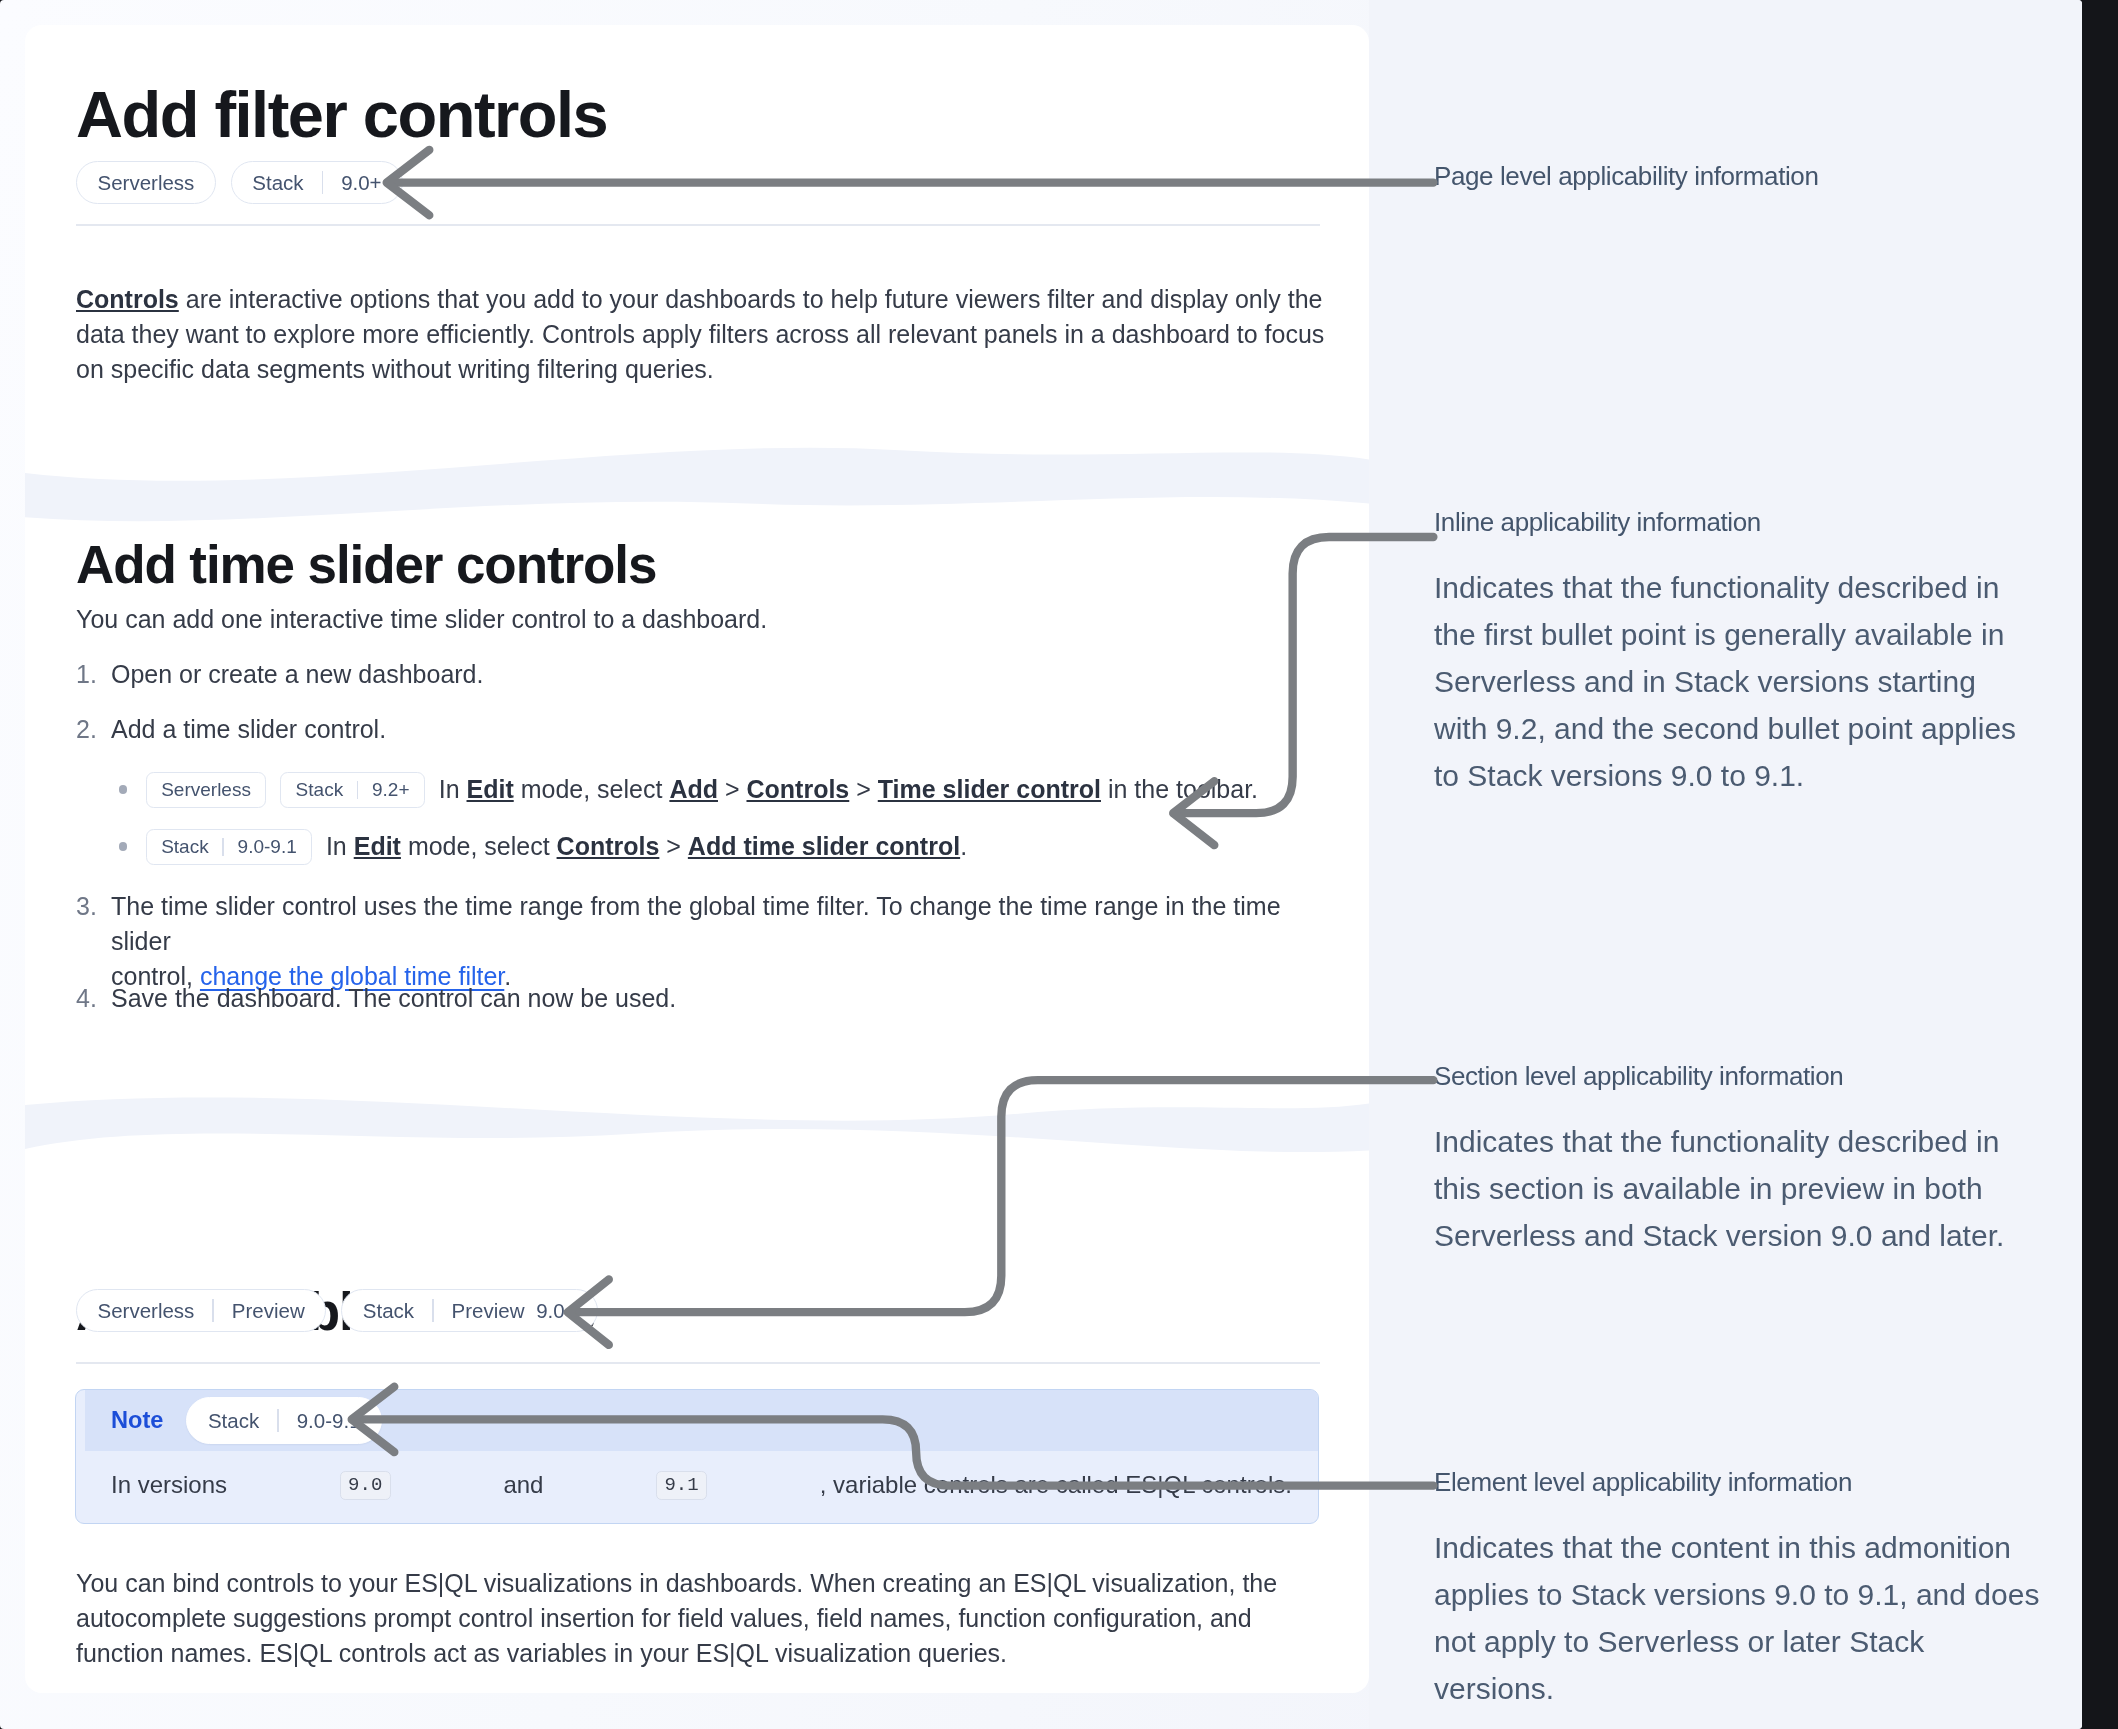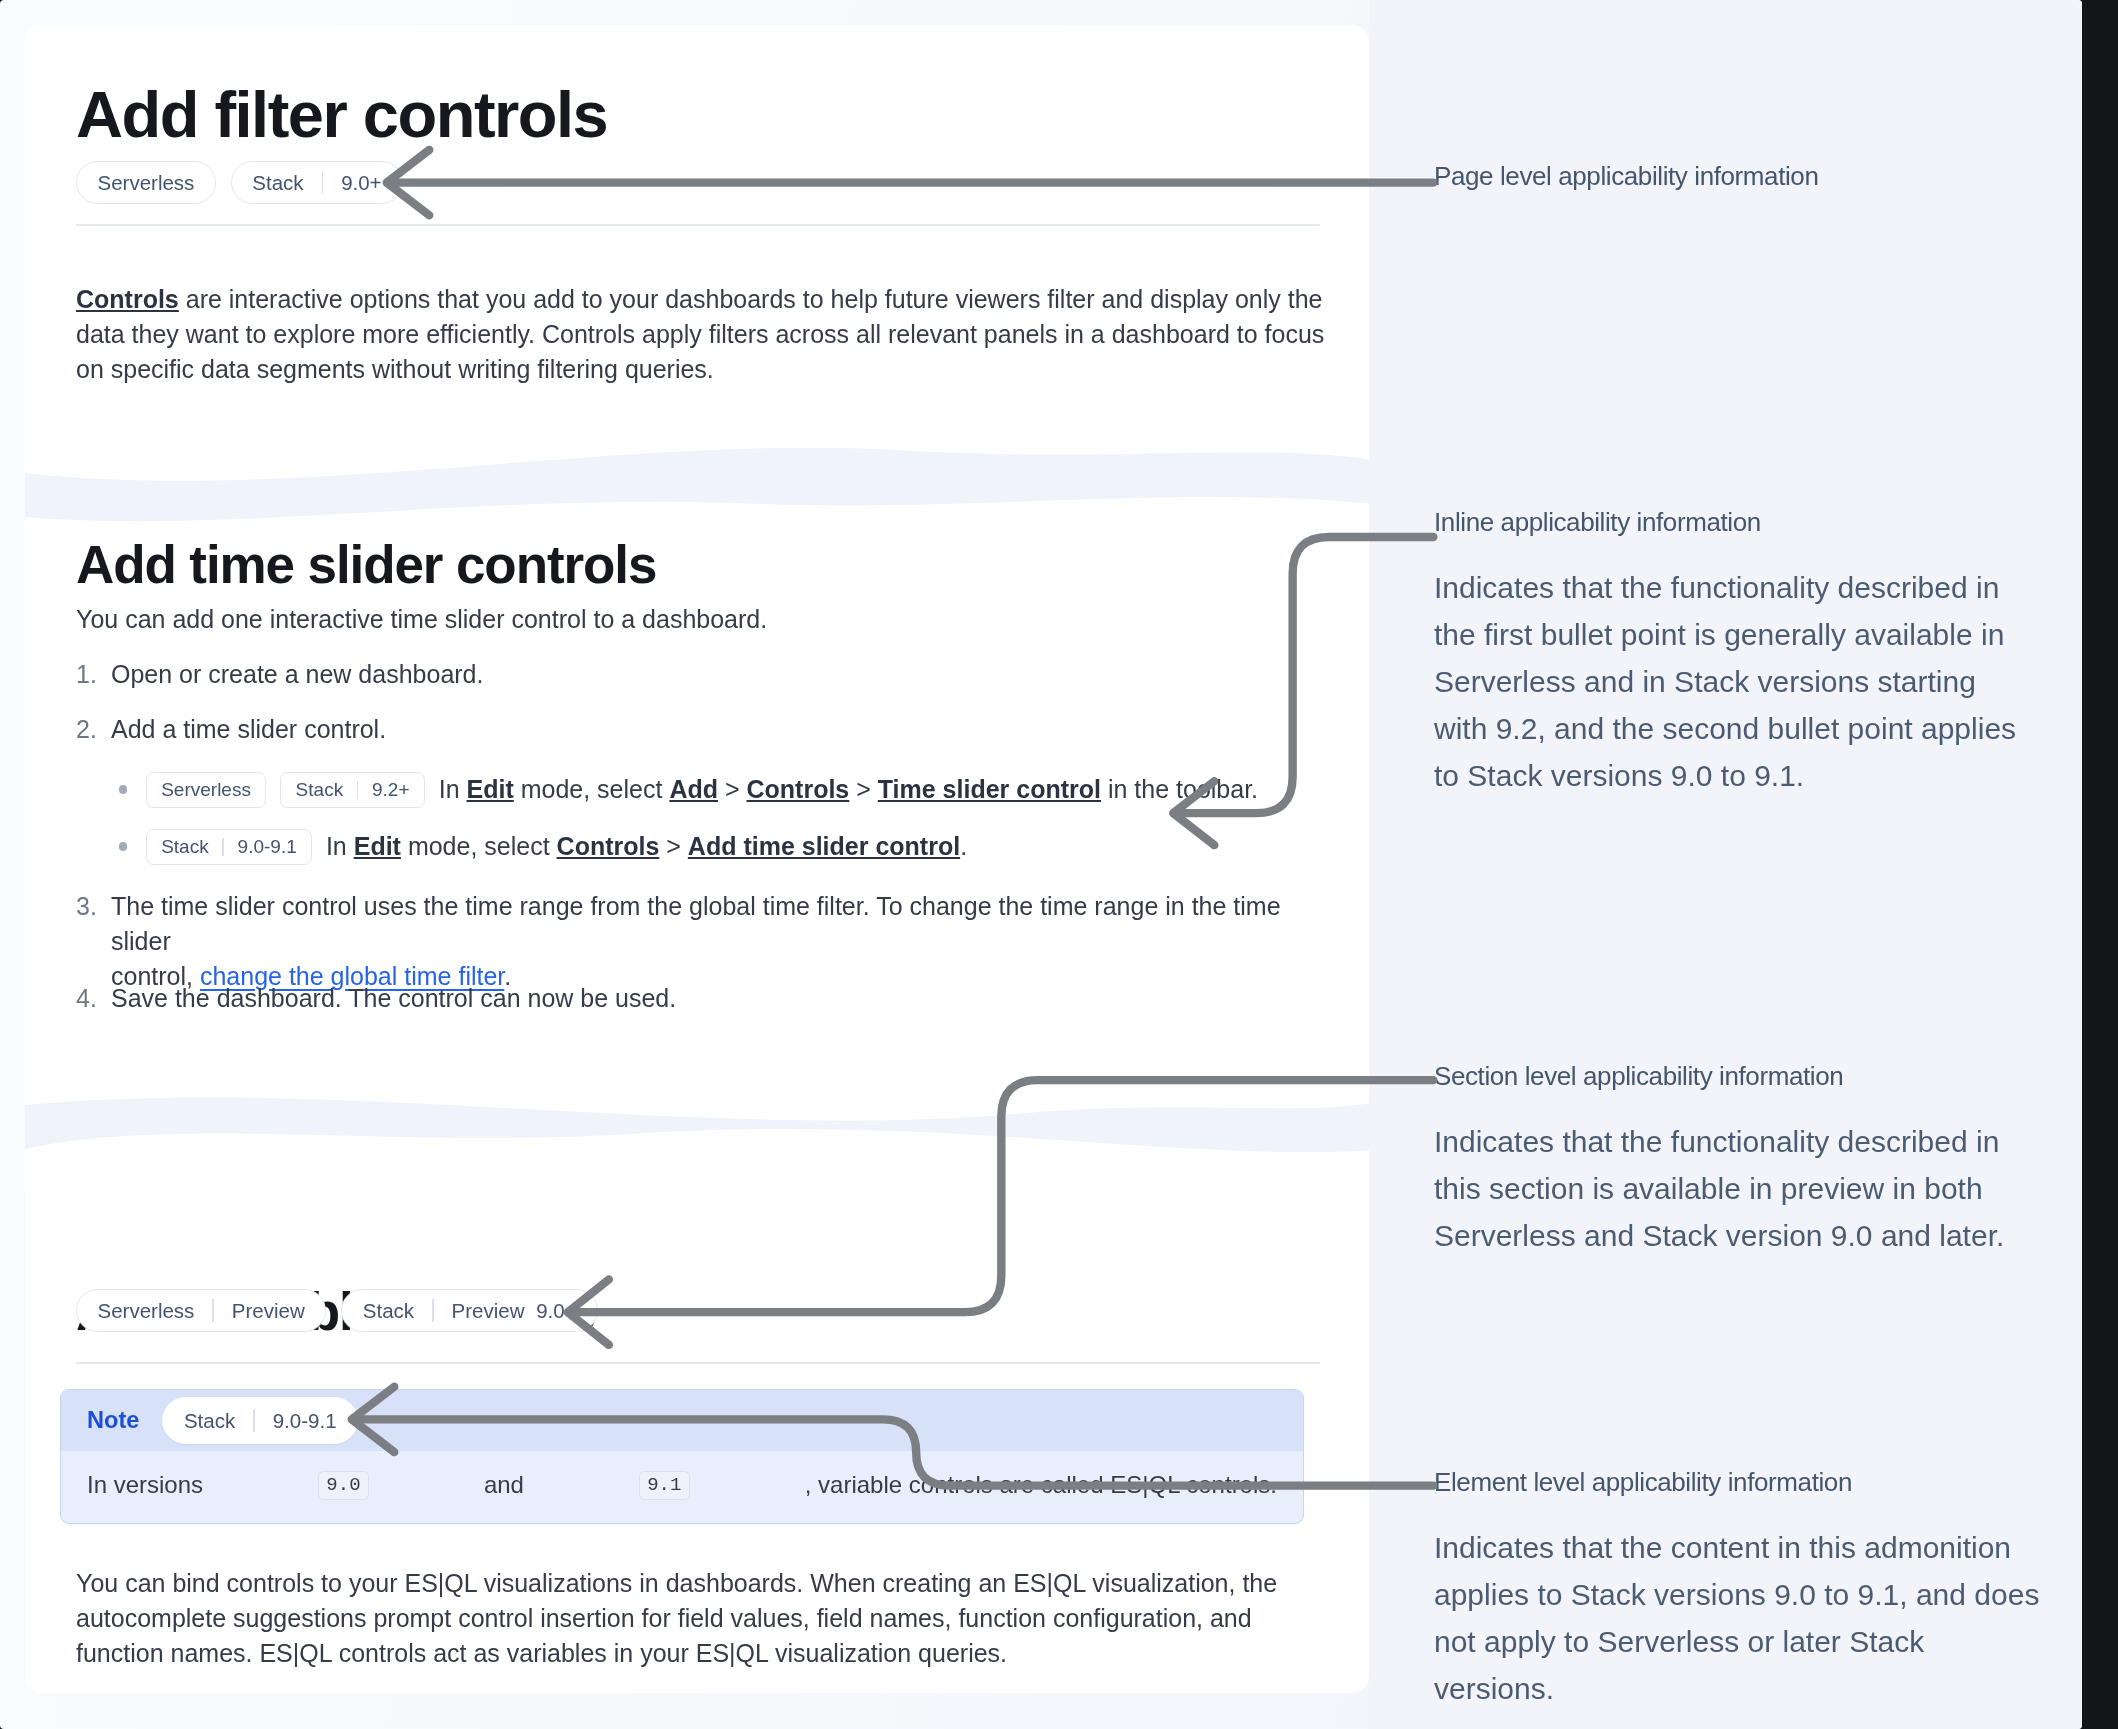--- a/index.html
+++ b/index.html
@@ -46,22 +46,22 @@
 
   
   .step { position:absolute; display:flex; align-items:flex-start; }
   .step .num { width:35px; flex:none; color:#6f7787; font-size:25px; line-height:35px; }
   .brow { position:absolute; display:flex; align-items:center; gap:13.7px; }
   .brow .dot { width:8.4px; height:8.4px; border-radius:50%; background:#a3aab8; flex:none; margin-right:4.6px; }
   .link { color:#2563eb; text-decoration:underline; text-underline-offset:3.8px; }
 
   
   .note {
-    position:absolute; left:60px; width:1244px; border:1.5px solid #c2d5f3;
-    border-radius:9px; overflow:hidden; background:#e8eefc;
+    position:absolute; left:75px; width:1244px; border:1.5px solid #c2d5f3;
+    border-radius:9px; overflow:hidden; background:#e8eefc;padding-left:9px;
   }
   .note-head { display:flex; align-items:center; gap:23px; height:61px; background:#d7e2f9; padding:0 26px; }
   .note-title { font-size:23.6px; font-weight:700; color:#1c4ed8; }
   .note-body { padding:20px 26px 23px 26px; font-size:24px; color:#353b48; display:flex; align-items:center; flex-wrap:wrap;justify-content:space-between; }
   .code {
     font-family:"Liberation Mono", monospace; font-size:19px; color:#353b48;
     background:#eef1f8; border:1.5px solid #d9dfec; border-radius:5.3px; padding:2.3px 7.6px; margin:0 4.6px;
   }
 
   

